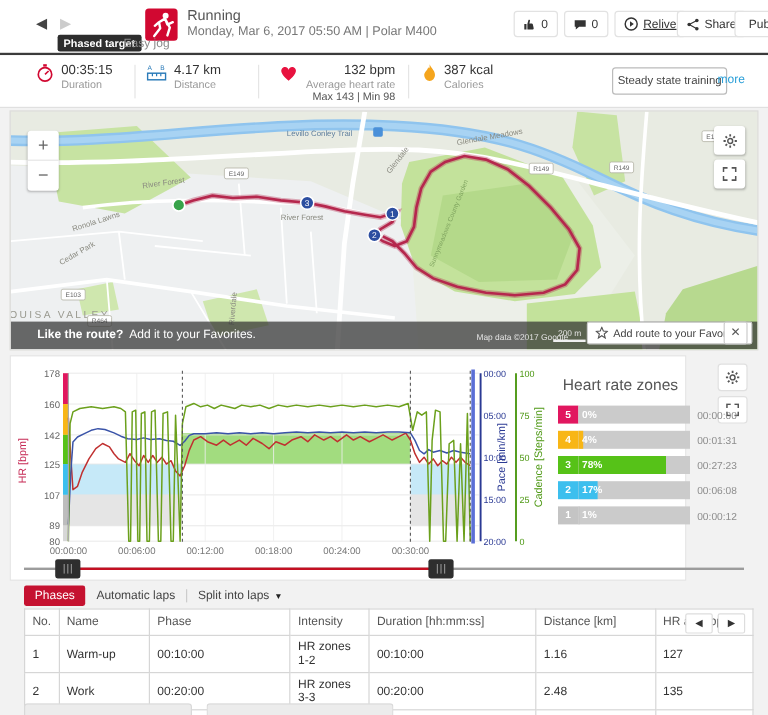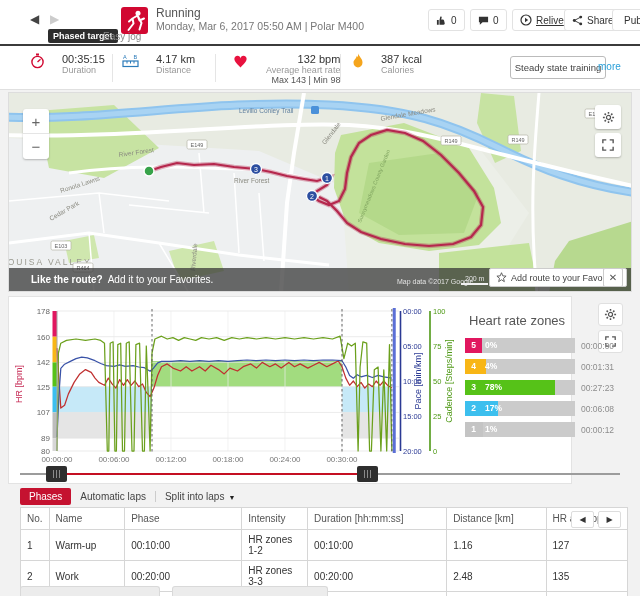--- a/index.html
+++ b/index.html
@@ -15,21 +15,21 @@
   .sport-icon { position: absolute; left: 121px; top: 7px; width: 27px; height: 27px; background: #d10831; border-radius: 3px; }
   .title { position: absolute; left: 156px; top: 6px; font-size: 12px; color: #555; }
   .subtitle { position: absolute; left: 156px; top: 20px; font-size: 10.5px; color: #777; }
   .badge { position: absolute; left: 48px; top: 29px; background: #2d2d2d; color: #fff; font-size: 9px; font-weight: bold; padding: 2px 5px; border-radius: 2px; }
   .badge-note { position: absolute; left: 103px; top: 31px; font-size: 10px; color: #8a8a8a; }
   .hbtn { position: absolute; top: 9px; height: 22px; background: #fff; border: 1px solid #e2e2e2; border-radius: 3px; font-size: 10px; color: #333; display: flex; align-items: center; gap: 4px; padding: 0 7px; cursor: pointer; }
   .hbtn svg { display: block; }
 
   
   .statsbar { position: absolute; left: 0; top: 46px; width: 640px; height: 44px; background: #fff; border-bottom: 1px solid #e0e0e0; }
-  .stat { position: absolute; top: 7px; display: flex; gap: 17px; }
+  .stat { position: absolute; top: 7px; display: flex; gap: 6px; }
   .stat .val { font-size: 11px; color: #333; }
   .stat .lab { font-size: 9px; color: #999; }
   .stat .sub { font-size: 9px; color: #555; }
   .vsep { position: absolute; top: 8px; width: 1px; height: 28px; background: #e5e5e5; }
   .train-btn { position: absolute; left: 478px; top: 56px; width: 96px; height: 23px; background: #fff; border: 1px solid #bbb; border-radius: 3px; font-size: 9.5px; color: #444; text-align: center; line-height: 21px; cursor: pointer; margin-left: 32px; }
   .more-link { position: absolute; left: 598px; top: 61px; font-size: 10px; color: #2a9fd8; cursor: pointer; }
 
   
   .map { position: absolute; left: 8px; top: 92px; width: 624px; height: 200px; border: 1px solid #ddd; overflow: hidden; background: #e8ebe2; }
   .map-zoom { position: absolute; left: 14px; top: 16px; width: 26px; height: 50px; background: #fff; border-radius: 3px; box-shadow: 0 1px 2px rgba(0,0,0,.25); text-align: center; }

